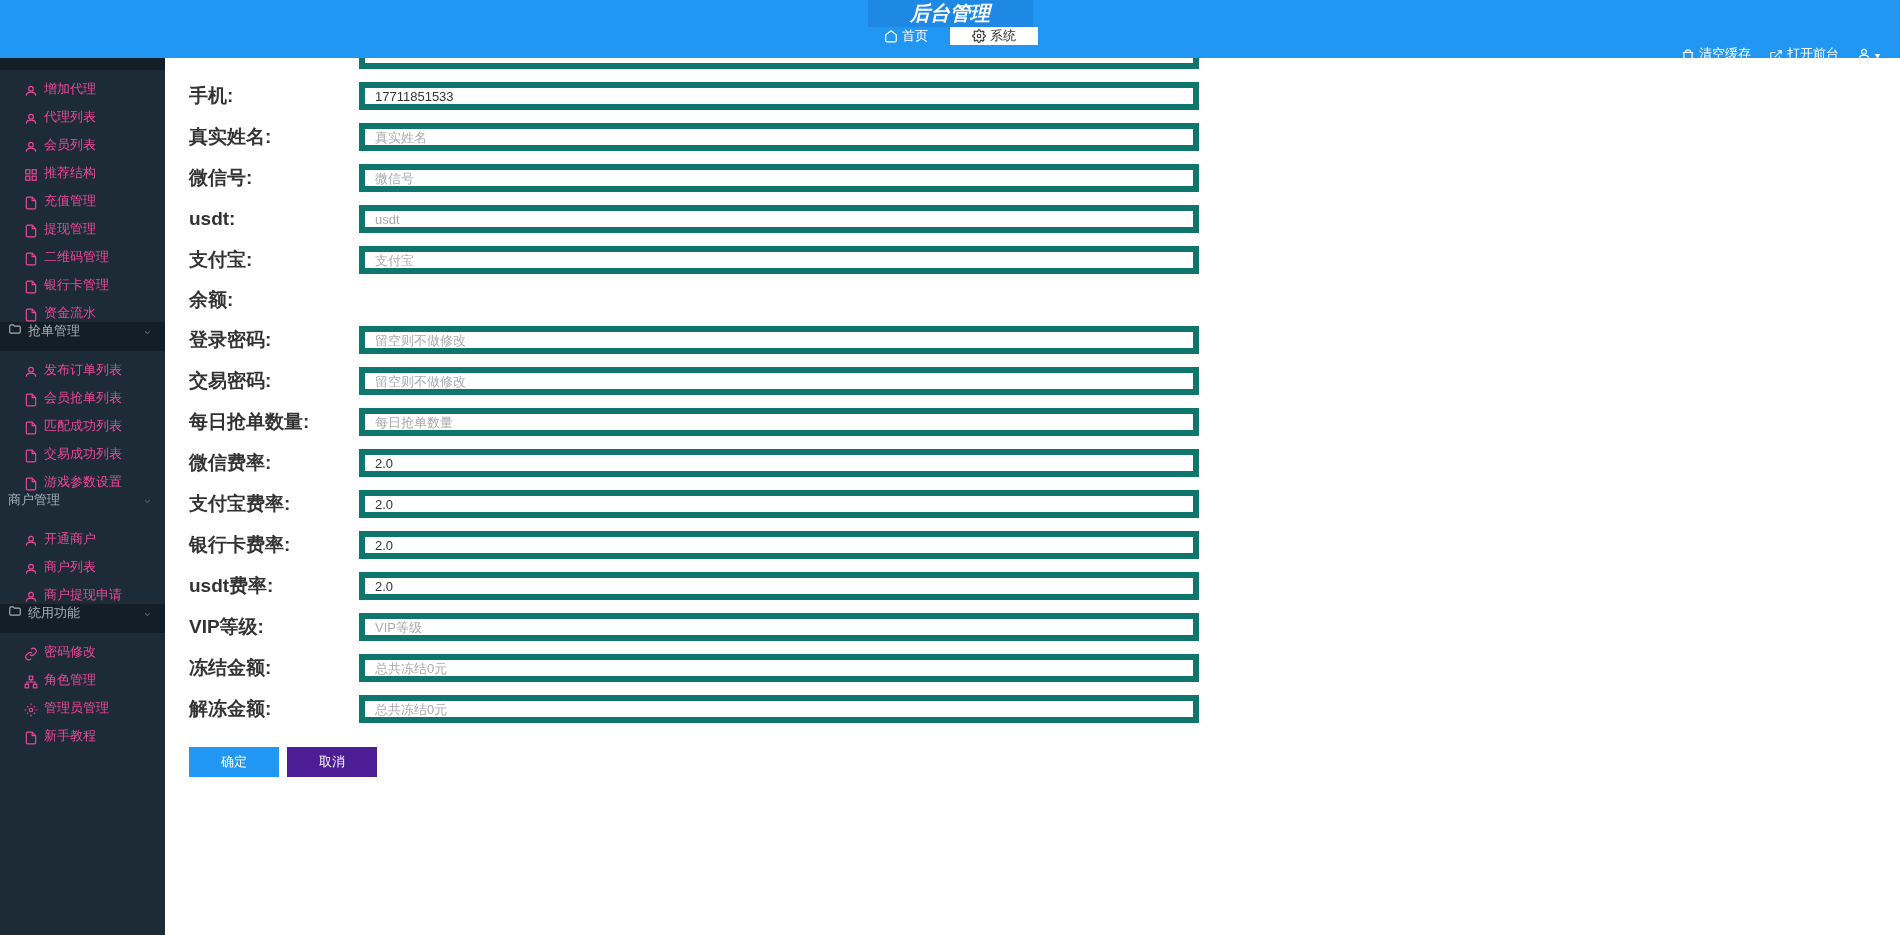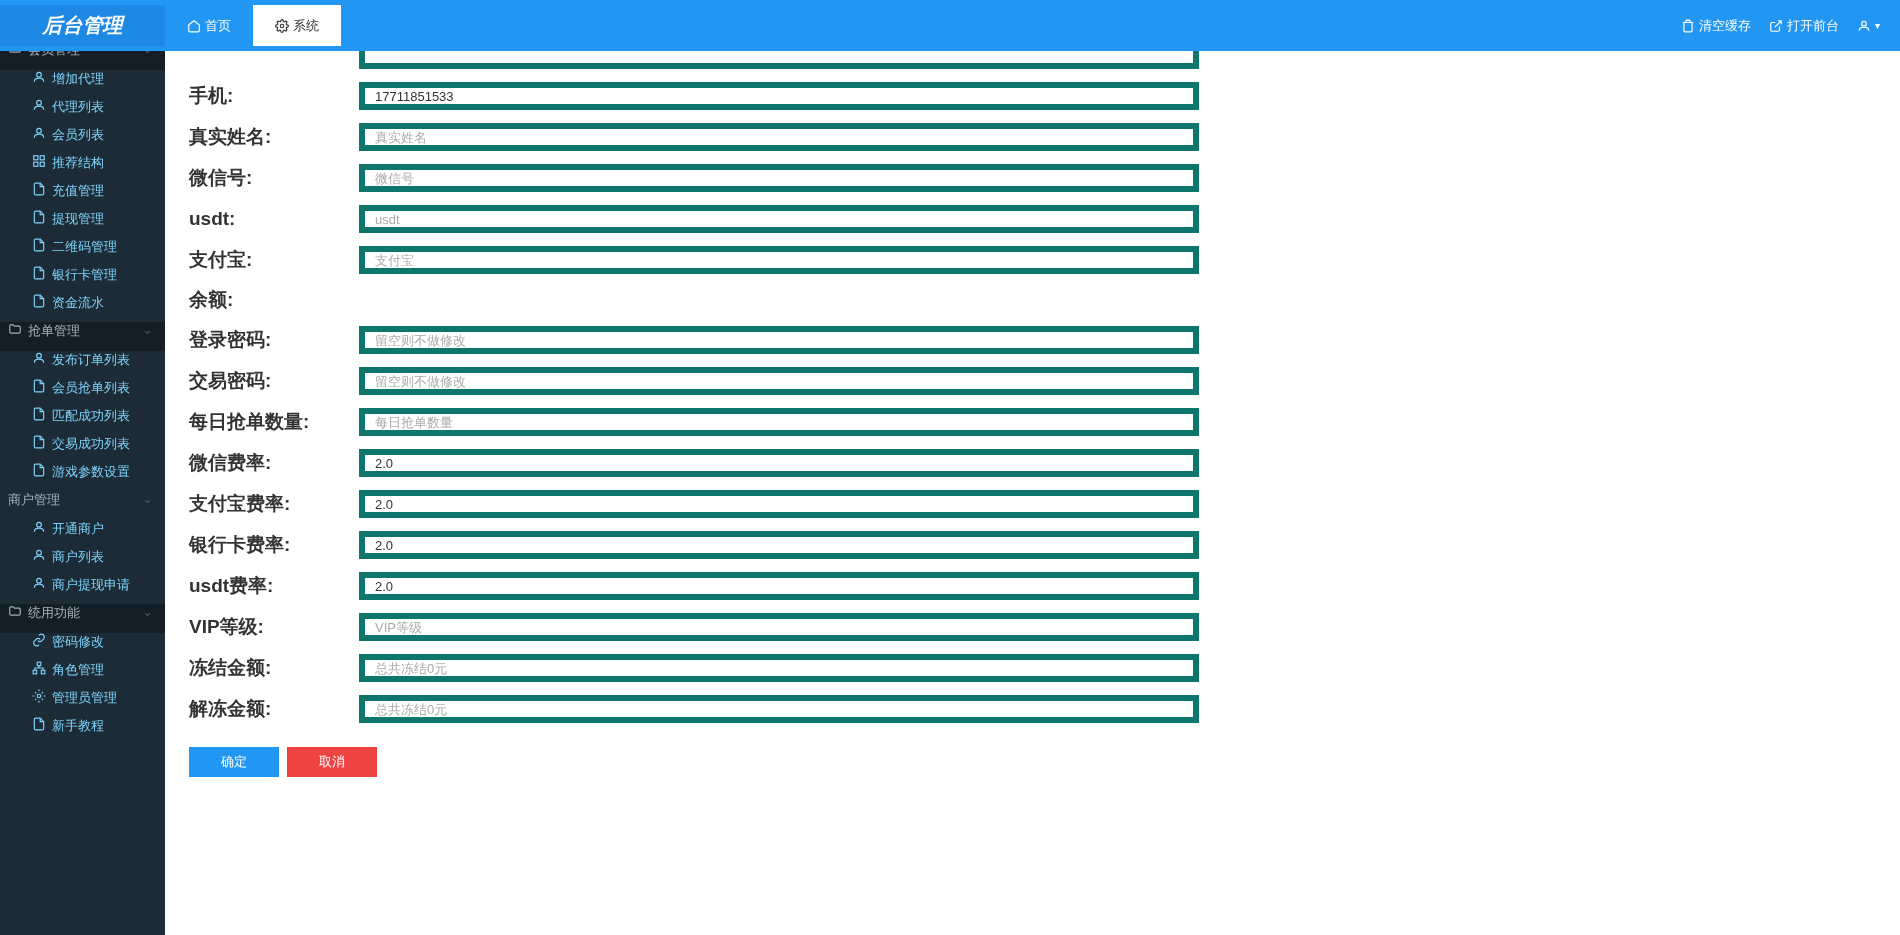--- a/index.html
+++ b/index.html
@@ -1,48 +1,48 @@
 <!DOCTYPE html>
 <html><head>
 <meta charset="utf-8">
 <style>
 * { margin: 0; padding: 0; box-sizing: border-box; }
 body { font-family: "Microsoft YaHei", Arial, sans-serif; font-size: 13px; background: #fff; color: #333; }
 
 .header {
-  height: 51px; background: #2196f3; display: flex; align-items: center;
-  position: fixed; top: 0; left: 0; right: 0; z-index: 100;
+  height: 58px; background: #2196f3; display: flex; align-items: center;
+  position: fixed; top: 0; left: 0; right: 0; z-index: 100; flex-direction: column;
 }
 .logo {
   width: 165px; height: 41px; display: flex; align-items: center; justify-content: center;
   color: #fff; font-size: 20px; font-weight: bold; font-style: italic; background: #1e88e5;
 }
 .nav-tabs { display: flex; height: 41px; }
 .nav-tab {
   padding: 0 22px; display: flex; align-items: center; color: #fff; cursor: pointer; gap: 4px; font-size: 13px;
 }
 .nav-tab.active { background: #fff; color: #333; }
 .header-right { margin-left: auto; display: flex; align-items: center; gap: 18px; padding-right: 20px; }
-.header-link { color: #fff; cursor: pointer; display: flex; align-items: center; gap: 4px; font-size: 13px; }
+.header-link { color: #fff; cursor: pointer; display: flex; align-items: flex-end; gap: 4px; font-size: 13px; }
 .icon { display: inline-flex; width: 14px; height: 14px; align-items: center; justify-content: center; }
 
 .sidebar {
   position: fixed; top: 41px; left: 0; bottom: 0; width: 165px;
   background: #1c2b36; overflow-y: auto;
 }
 .sidebar-group {
   height: 29px; display: flex; align-items: flex-start; padding: 0 8px;
   background: #131e26; color: #a6b0b7; cursor: pointer; gap: 6px; font-size: 13px;
   position: relative;
 }
 .sidebar-group.plain { background: #1c2b36; }
 .sidebar-group .chevron { position: absolute; right: 12px; color: #4a5a66; }
 .sidebar-item {
-  height: 28px; display: flex; align-items: flex-start; padding-left: 32px;
-  color: #7dd3fc; cursor: pointer; gap: 6px; font-size: 13px;
+  height: 28px; display: flex; align-items: flex-end; padding-left: 24px;
+  color: #ec4899; cursor: pointer; gap: 6px; font-size: 13px;
 }
 
 .content {
   margin-left: 165px; margin-top: 41px; padding: 0 24px 24px 24px;
 }
 .form-row {
   display: flex; align-items: center; margin-top: 13px;
 }
 .form-row:first-child { margin-top: 0; }
 .form-label {
@@ -52,21 +52,21 @@
   flex: 1; max-width: 840px; height: 28px; border: 6px solid #0f766e;
   padding: 0 10px; font-size: 13px; color: #333; outline: none;
 }
 .form-input::placeholder { color: #aaa; }
 
 .form-actions { margin-top: 24px; display: flex; gap: 8px; }
 .btn {
   height: 30px; padding: 0 32px; border: none; cursor: pointer; font-size: 13px; color: #fff;
 }
 .btn.primary { background: #2196f3; }
-.btn.danger { background: #ef4444; }
+.btn.danger { background: #4c1d95; }
 
 svg { width: 14px; height: 14px; }
 </style>
 </head>
 <body>
 
 <div class="header">
   <div class="logo">后台管理</div>
   <div class="nav-tabs">
     <div class="nav-tab">

